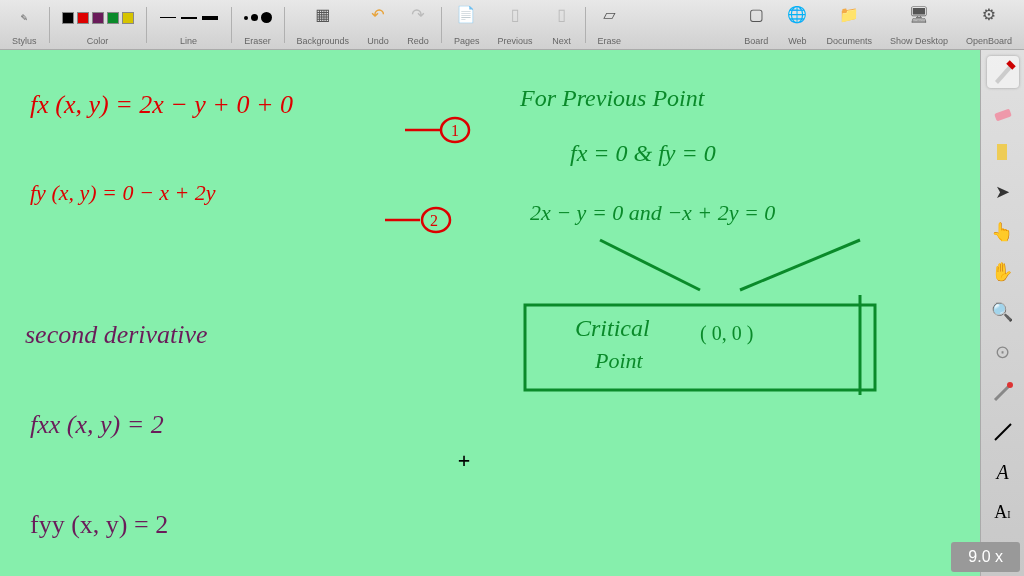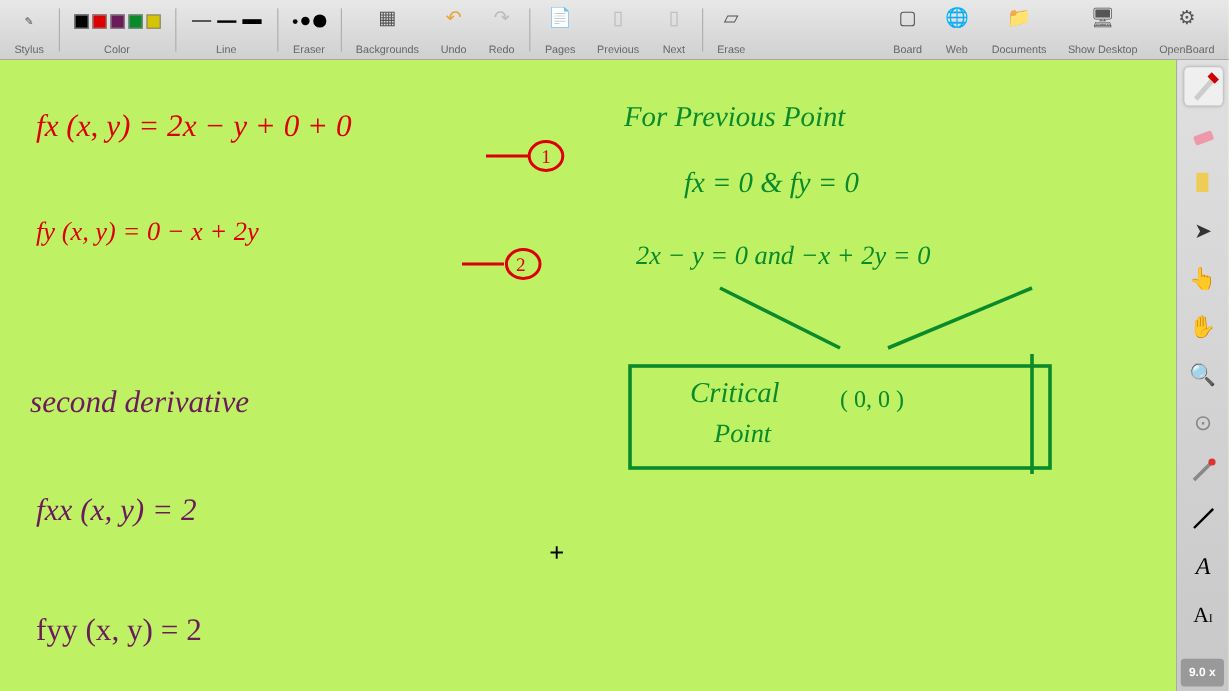--- a/index.html
+++ b/index.html
@@ -33,21 +33,21 @@
 .tb-label { font-size: 9px; color: #666; }
 .color-sw { width: 12px; height: 12px; border: 1px solid #888; }
 .line-style { width: 18px; height: 10px; display: flex; align-items: center; justify-content: center; }
 .eraser-dot { border-radius: 50%; background: #000; }
 .tb-icon { width: 22px; height: 22px; display: flex; align-items: center; justify-content: center; font-size: 16px; }
 .tb-sep { width: 1px; height: 36px; background: #b0b0b0; margin: 0 2px; }
 .flex-spacer { flex: 1; }
 .canvas-area {
   position: absolute;
   top: 50px; left: 0; right: 44px; bottom: 0;
-  background: #bef264;
+  background: #86efac;
 }
 .side-toolbar {
   position: absolute;
   right: 0; top: 50px; bottom: 0;
   width: 44px;
   background: linear-gradient(#e0e0e0, #c8c8c8);
   border-left: 1px solid #aaa;
   display: flex;
   flex-direction: column;
   align-items: center;
@@ -74,24 +74,23 @@
   border-left: none;
   border-radius: 0 4px 4px 0;
   display: flex; align-items: center; justify-content: center;
   font-size: 10px; color: #555;
 }
 .zoom-badge {
   position: absolute;
   right: 4px; bottom: 4px;
   background: #999;
   color: #fff;
-  font-size: 10px;
-  padding: 6px 7px;
+  font-size: 16px;
+  padding: 6px 17px;
   border-radius: 3px;
-  font-weight: bold;
 }
 svg.ink { position: absolute; top: 0; left: 0; }
 
 .hand {
   position: absolute;
   font-family: "Comic Sans MS", cursive;
   white-space: nowrap;
 }
 .red { color: #d00; }
 .green { color: #0a8a2a; }

